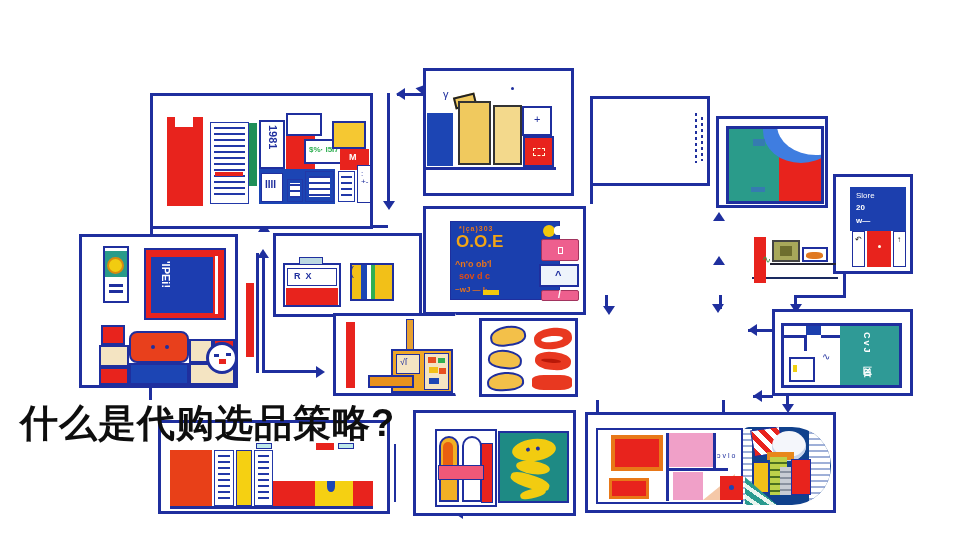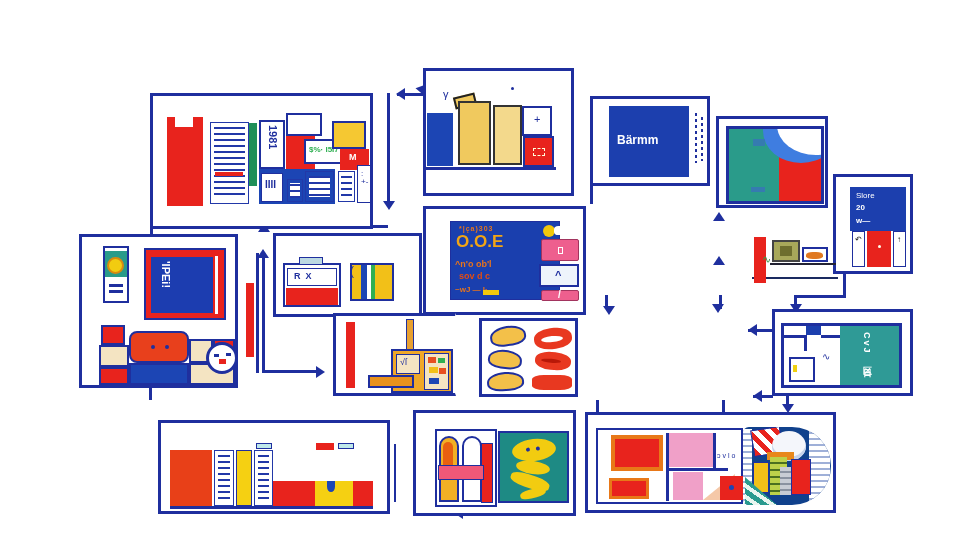--- a/index.html
+++ b/index.html
@@ -119,23 +119,20 @@
     <div class="b" style="left:96px;top:35px;width:30px;height:30px;background:#fff;border:2px solid var(--nav)">
       <div class="t" style="left:10px;top:6px;font-size:11px;color:var(--nav)">+</div>
     </div>
     <div class="b" style="left:97px;top:65px;width:31px;height:31px;background:var(--red);border:2px solid var(--nav)">
       <div class="b" style="left:8px;top:10px;width:12px;height:8px;border:1px dashed #ffd"></div>
     </div>
     <div class="b ln" style="left:0px;top:96px;width:130px;height:3px"></div>
   </div>
 
   <div class="b frame" style="left:590px;top:96px;width:120px;height:90px">
-    <div class="b" style="left:16px;top:7px;width:80px;height:71px;background:#1c3fae">
-      <div class="t" style="left:8px;top:28px;font-size:12px;font-weight:bold;color:#fff">Bärmm</div>
-    </div>
     <div class="b dashN" style="left:102px;top:14px;width:2px;height:50px"></div>
     <div class="b dashN" style="left:108px;top:18px;width:2px;height:44px"></div>
   </div>
 
   <div class="b frame" style="left:716px;top:116px;width:112px;height:92px">
     <div class="b frame" style="left:7px;top:7px;width:98px;height:78px;overflow:hidden;background:var(--teal)">
       <div class="b" style="left:50px;top:22px;width:44px;height:56px;background:var(--red)"></div>
       <div class="b" style="left:34px;top:-30px;width:76px;height:64px;background:#3f7de0;border-radius:50%"></div>
       <div class="b" style="left:48px;top:-34px;width:78px;height:60px;background:#fff;border-radius:50%"></div>
       <div class="b" style="left:24px;top:10px;width:12px;height:7px;background:#3a6ec0;opacity:.7"></div>
@@ -344,14 +341,15 @@
       <div class="b" style="left:29px;top:4px;width:34px;height:30px;background:#f4f6fb;border-radius:50%;box-shadow:inset 0 -4px 0 #c5d2ea"></div>
       <div class="b" style="left:24px;top:25px;width:27px;height:8px;background:#e8881c"></div>
       <div class="b" style="left:10px;top:35px;width:16px;height:31px;background:#f2c018;border:1px solid var(--nav)"></div>
       <div class="b" style="left:27px;top:30px;width:17px;height:38px;background:#bcd24a;background-image:repeating-linear-gradient(180deg,transparent 0 5px,#4a7020 5px 7px)"></div>
       <div class="b" style="left:37px;top:40px;width:15px;height:28px;background:#c8ccd4;background-image:repeating-linear-gradient(180deg,transparent 0 4px,#8a92a0 4px 6px)"></div>
       <div class="b" style="left:48px;top:32px;width:20px;height:36px;background:var(--red);border:1px solid var(--nav)"></div>
       <div class="b stripesTW" style="left:2px;top:50px;width:32px;height:28px;clip-path:polygon(0 0,100% 100%,0 100%)"></div>
     </div>
   </div>
 
+  <div id="title">什么是代购选品策略?</div>
 
 </div>
 
 </body></html>

